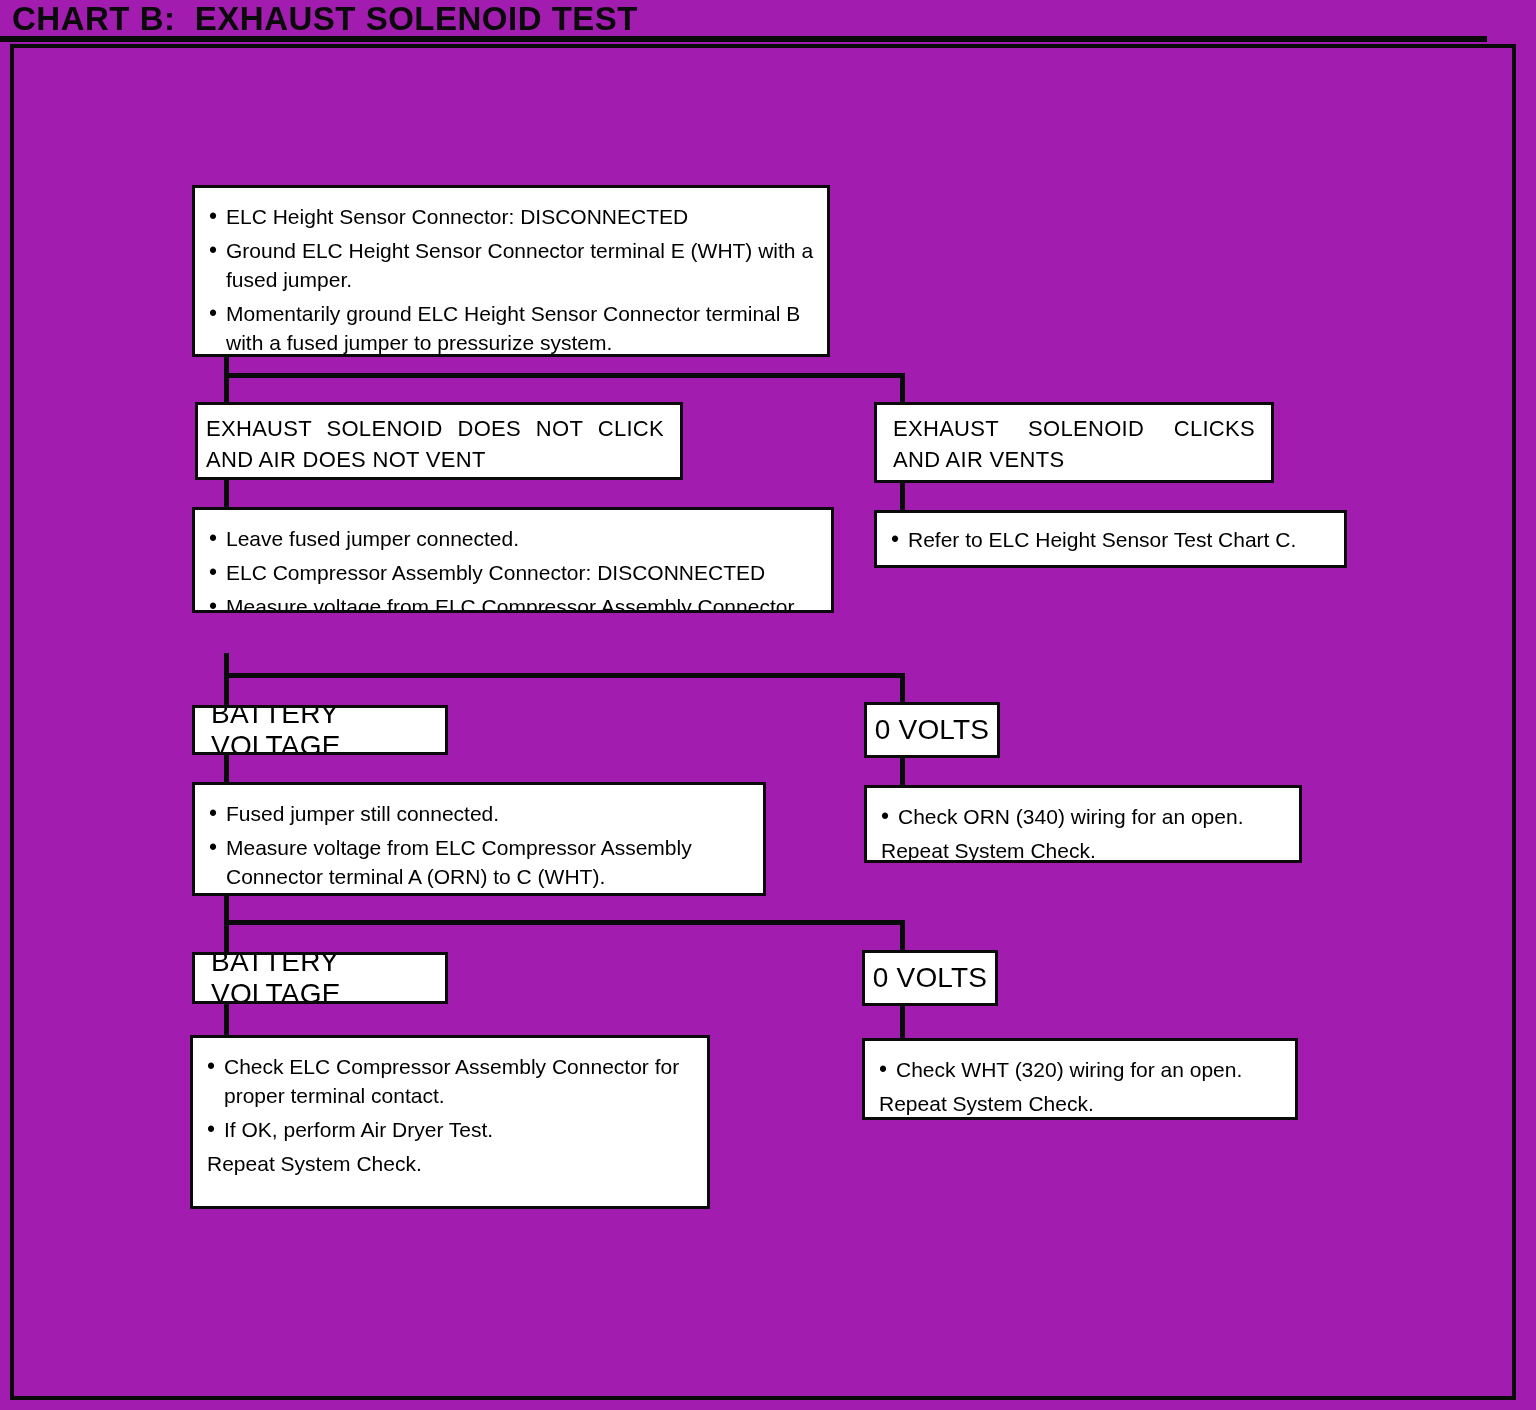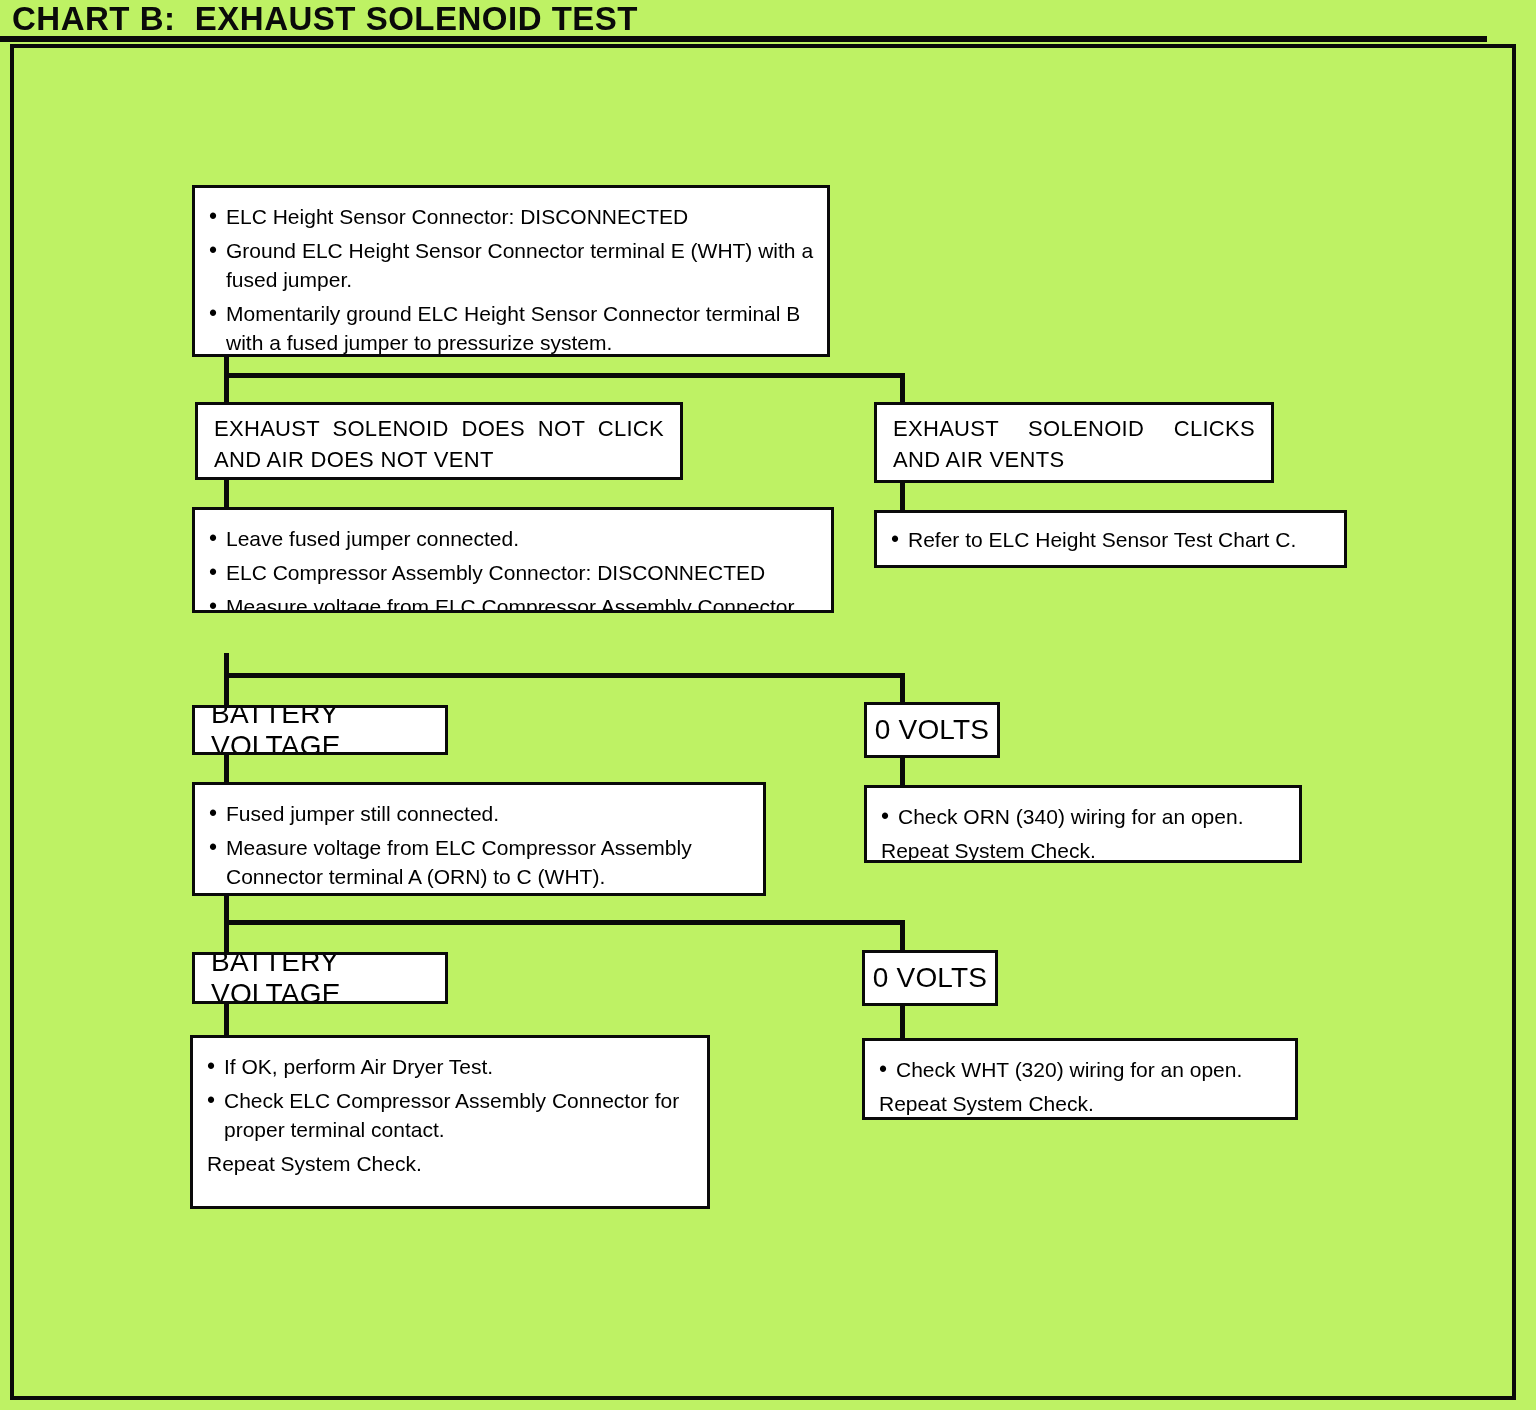--- a/index.html
+++ b/index.html
@@ -1,20 +1,20 @@
 <!DOCTYPE html>
 <html><head>
 <meta charset="utf-8">
 <style>
   html, body { margin: 0; padding: 0; background: #ffffff; }
   .page {
     position: relative;
     width: 1536px;
     height: 1410px;
-    background: #bef264;
+    background: #a21caf;
     font-family: "Liberation Sans", sans-serif;
     color: #000000;
     overflow: hidden;
   }
   .page-title {
     position: absolute;
     left: 12px;
     top: 0px;
     font-size: 33px;
     font-weight: bold;
@@ -102,21 +102,21 @@
       <li>ELC Height Sensor Connector:  DISCONNECTED</li>
       <li>Ground ELC Height Sensor Connector terminal E (WHT) with a fused jumper.</li>
       <li>Momentarily ground ELC Height Sensor Connector terminal B with a fused jumper to pressurize system.</li>
     </ul>
   </div>
 
   <div class="vline" style="left:224px; top:355px; height:49px;"></div>
   <div class="hline" style="left:224px; top:373px; width:681px;"></div>
   <div class="vline" style="left:900px; top:373px; height:31px;"></div>
 
-  <div class="box header-box" style="left:195px; top:402px; width:488px; height:78px;">
+  <div class="box header-box" style="left:195px; top:402px; width:488px; height:78px;padding-left:8px;">
     <span>EXHAUST SOLENOID DOES NOT CLICK AND AIR DOES NOT VENT</span>
   </div>
 
   <div class="box header-box" style="left:874px; top:402px; width:400px; height:81px;">
     <span>EXHAUST SOLENOID CLICKS AND AIR VENTS</span>
   </div>
 
   <div class="vline" style="left:224px; top:478px; height:32px;"></div>
   <div class="vline" style="left:900px; top:481px; height:31px;"></div>
 
@@ -173,22 +173,22 @@
 
   <div class="box label-box label-center" style="left:862px; top:950px; width:136px; height:56px;">
     <span>0 VOLTS</span>
   </div>
 
   <div class="vline" style="left:224px; top:1002px; height:35px;"></div>
   <div class="vline" style="left:900px; top:1004px; height:36px;"></div>
 
   <div class="box" style="left:190px; top:1035px; width:520px; height:174px;">
     <ul>
+      <li>Check ELC Compressor Assembly Connector for proper terminal contact.</li>
       <li>If OK, perform Air Dryer Test.</li>
-      <li>Check ELC Compressor Assembly Connector for proper terminal contact.</li>
     </ul>
     <div class="footer-line" style="margin-top:3px;">Repeat System Check.</div>
   </div>
 
   <div class="box" style="left:862px; top:1038px; width:436px; height:82px;">
     <ul>
       <li>Check WHT (320) wiring for an open.</li>
     </ul>
     <div class="footer-line">Repeat System Check.</div>
   </div>

